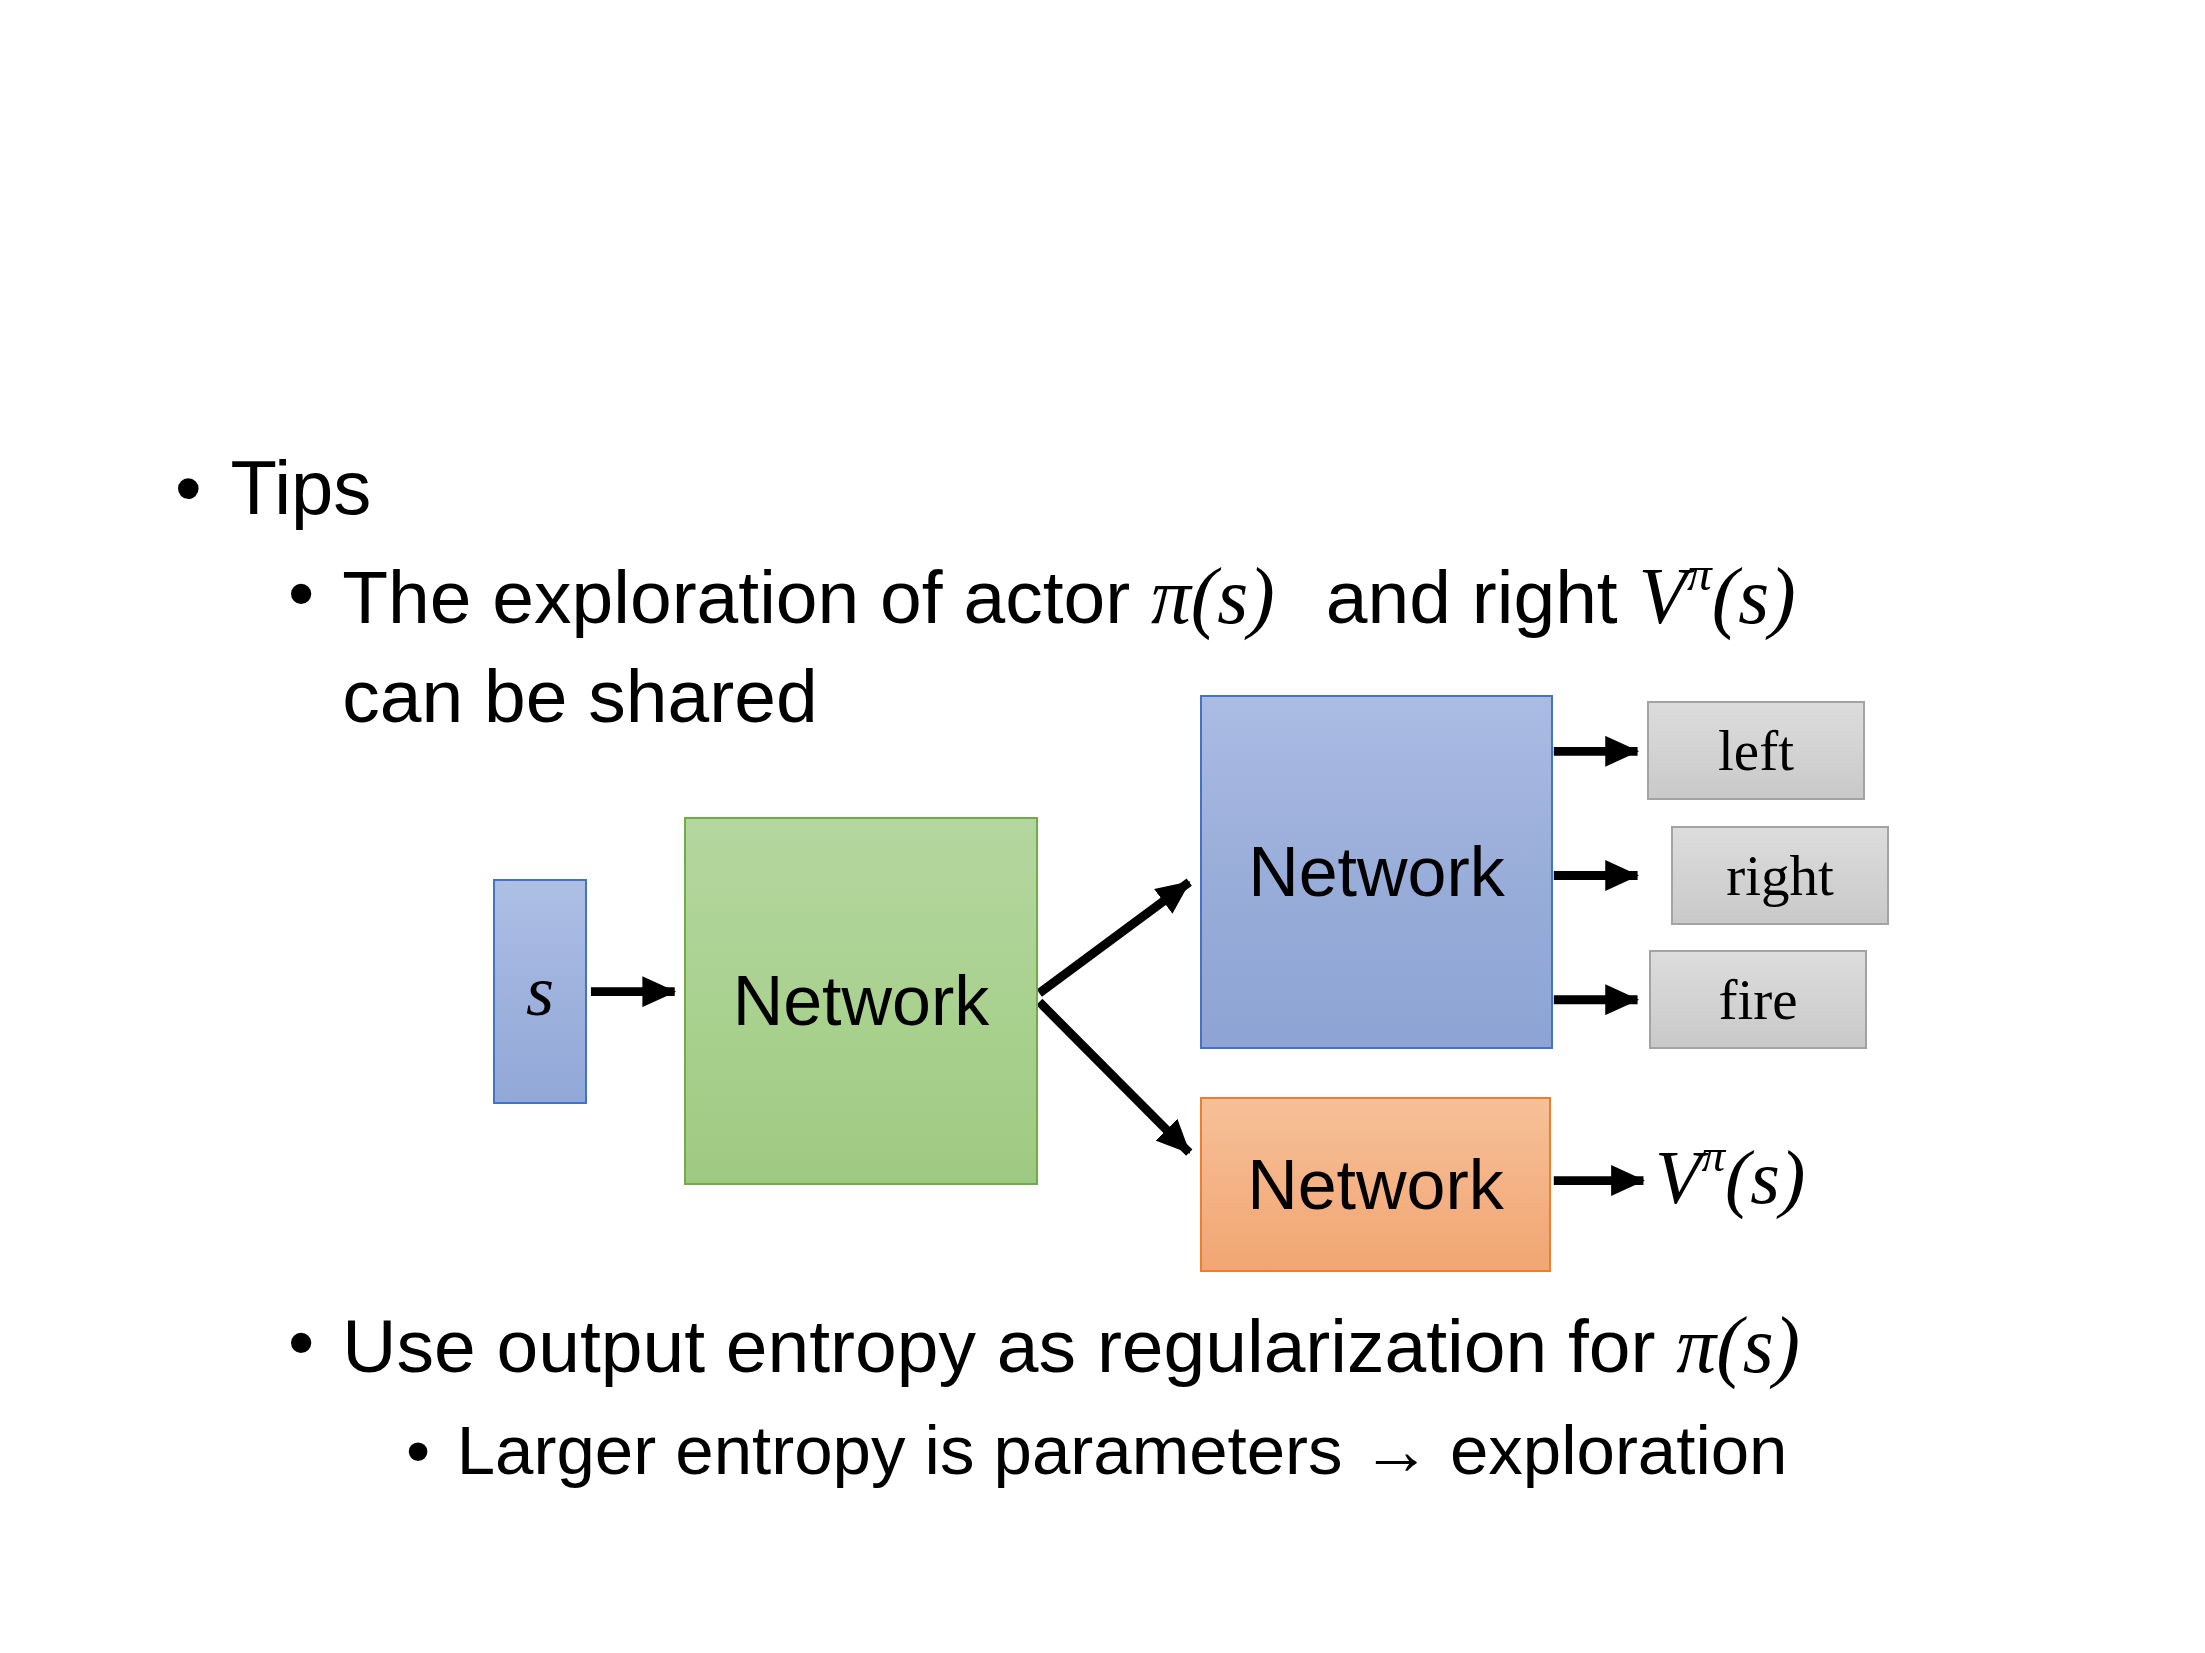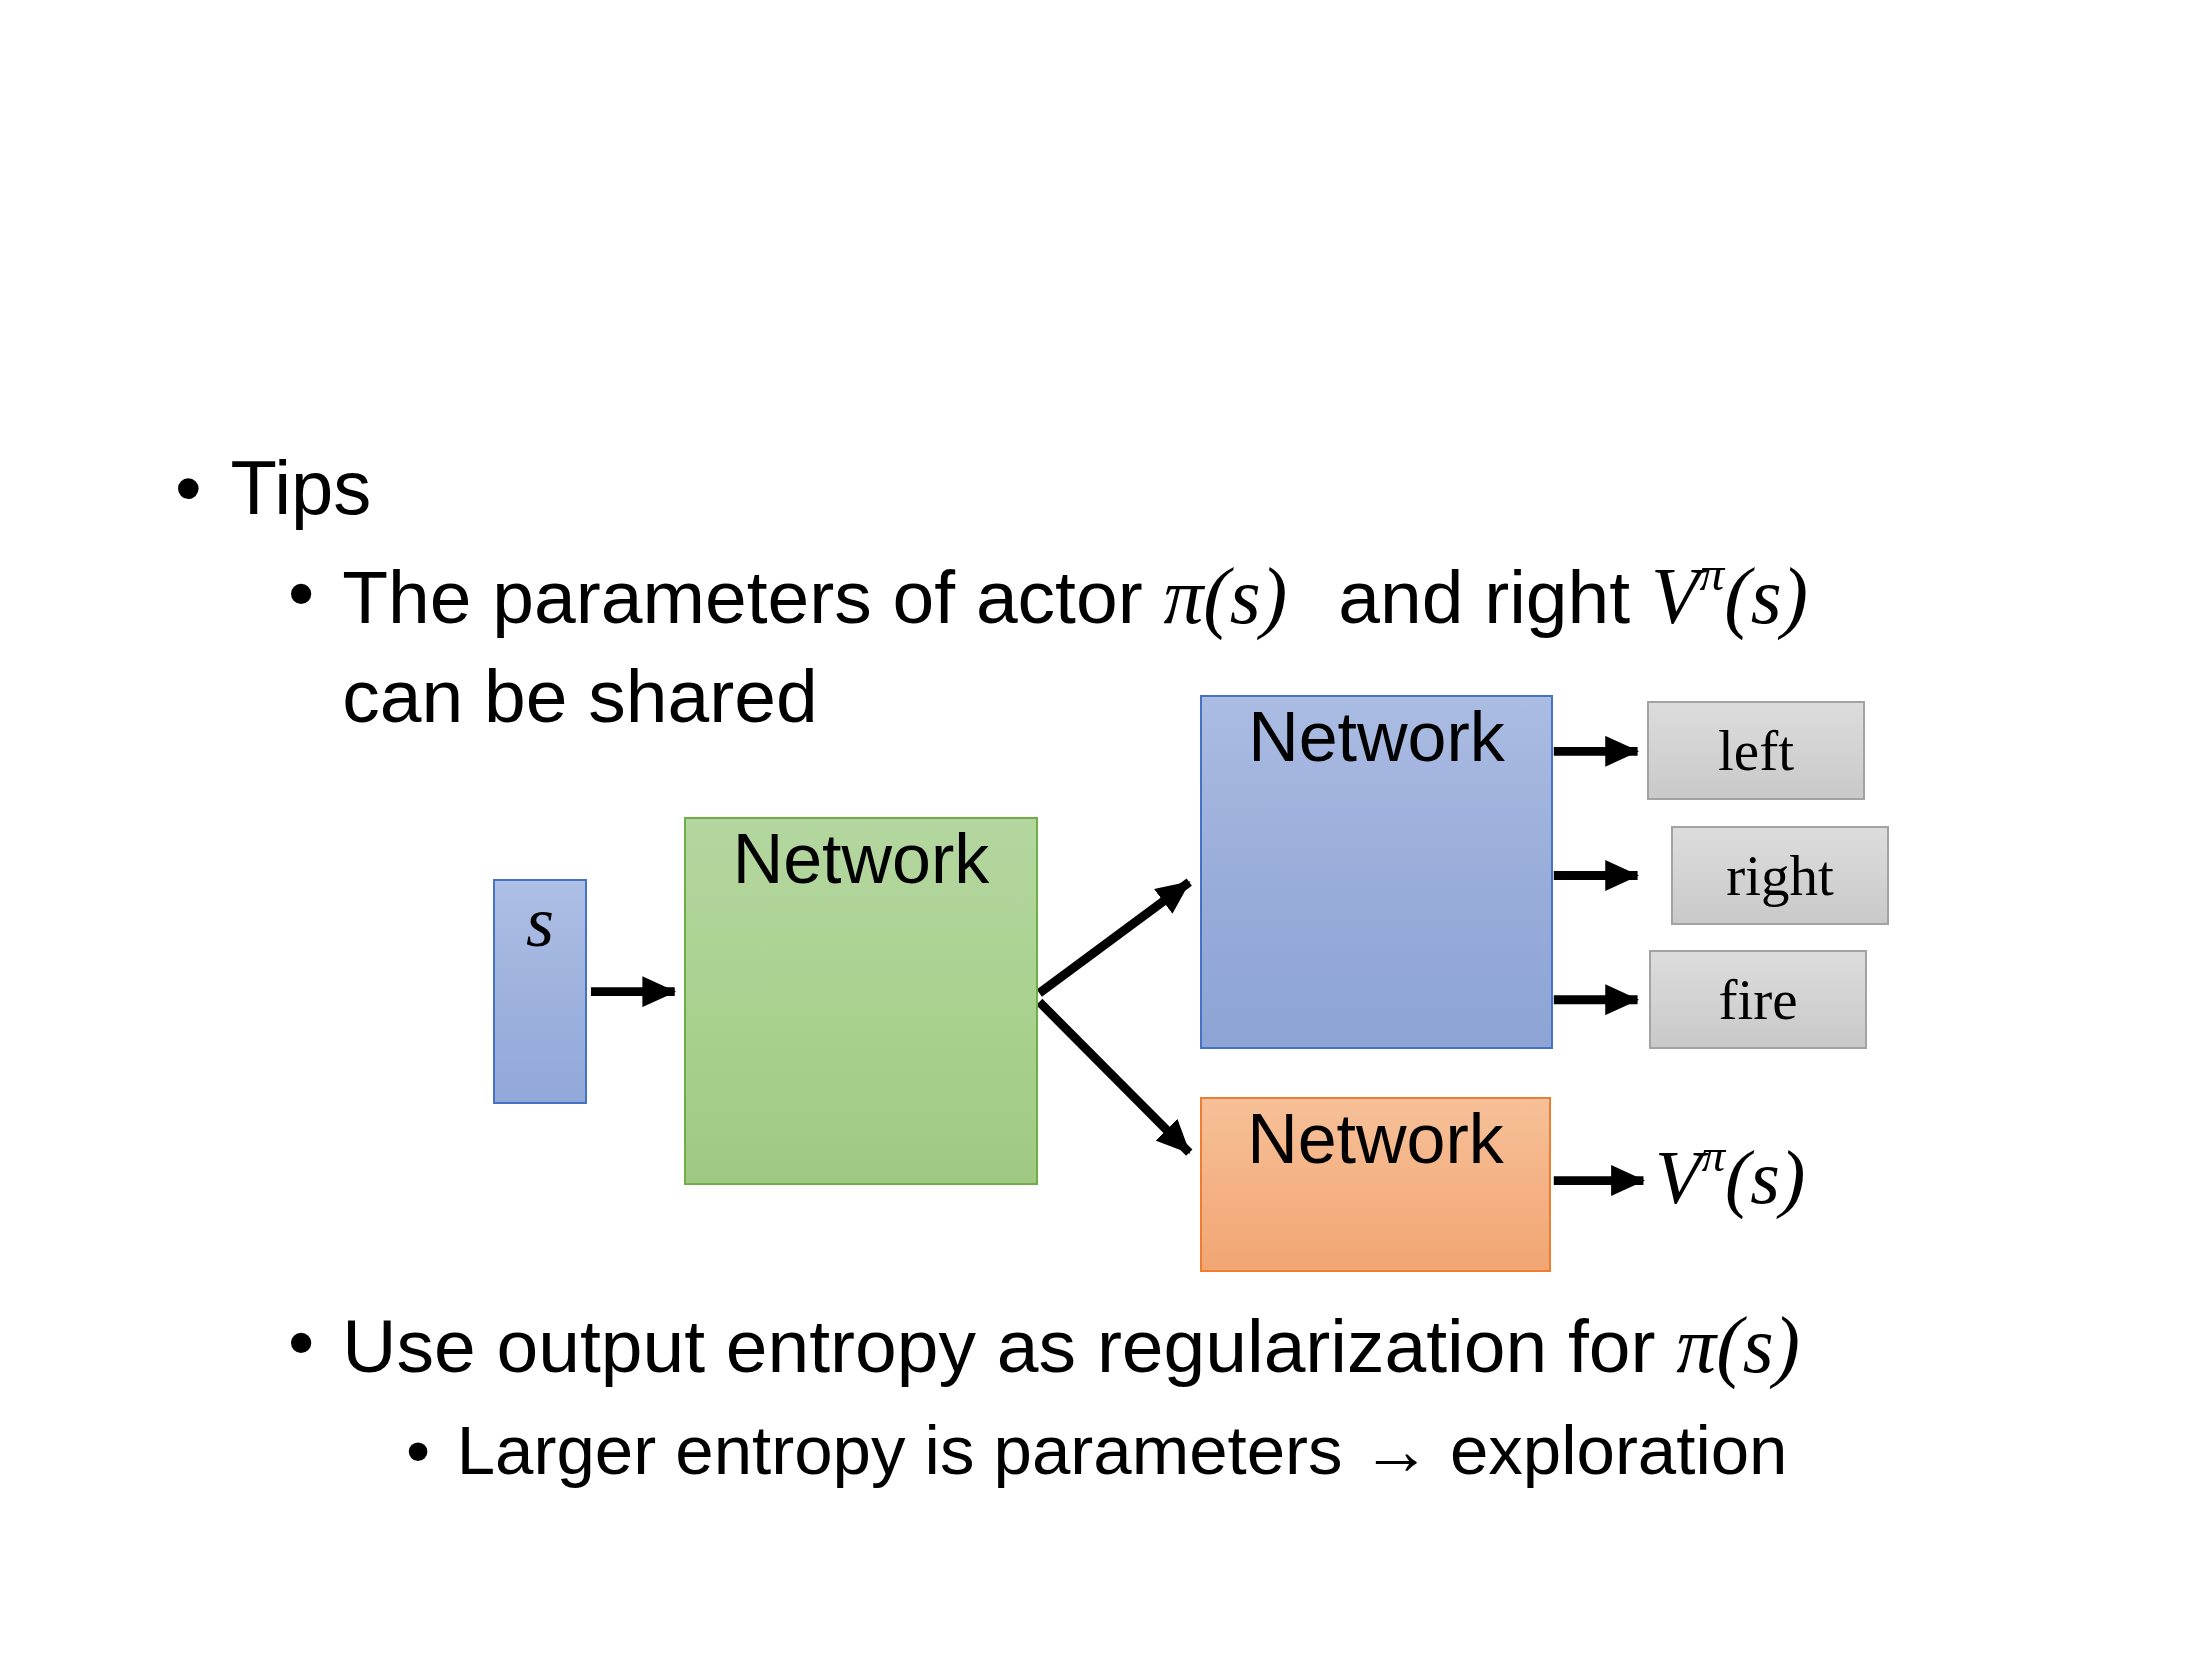--- a/index.html
+++ b/index.html
@@ -53,21 +53,21 @@
     font-size: 0.62em;
     position: relative;
     top: -0.12em;
     line-height: 0;
   }
   
   .dbox {
     position: absolute;
     box-sizing: border-box;
     display: flex;
-    align-items: flex-start;
+    align-items: center;
     justify-content: center;
     font-size: 70px;
   }
   .state-box {
     left: 493px; top: 879px; width: 94px; height: 225px;
     background: linear-gradient(180deg, #aebfe5 0%, #9db1dd 55%, #92a8d8 100%);
     border: 2.2px solid #4472c4;
     font-family: "Liberation Serif", serif;
     font-style: italic;
     font-size: 72px;
@@ -126,21 +126,21 @@
 
 
   <div class="bullet-line lvl1" style="left:175px; top:440px;">
     <span class="bullet-dot">•</span>
     <span>Tips</span>
   </div>
 
   <div class="bullet-line lvl2" style="left:288px; top:545px;">
     <span class="bullet-dot">•</span>
     <span>
-      <span><span>The parameters of actor </span><span class="math gap-after">π(s)</span><span> and right </span><span class="math"><span>V</span><sup class="math-sup">π</sup><span>(s)</span></span></span>
+      <span><span>The exploration of actor </span><span class="math gap-after">π(s)</span><span> and right </span><span class="math"><span>V</span><sup class="math-sup">π</sup><span>(s)</span></span></span>
       <br>
       <span>can be shared</span>
     </span>
   </div>
 
   <div>
 
     <svg class="arrow-layer" viewBox="0 0 3000 2250">
       <defs>
         <marker id="ah" markerUnits="userSpaceOnUse" markerWidth="48" markerHeight="42" refX="44" refY="21" orient="auto">

